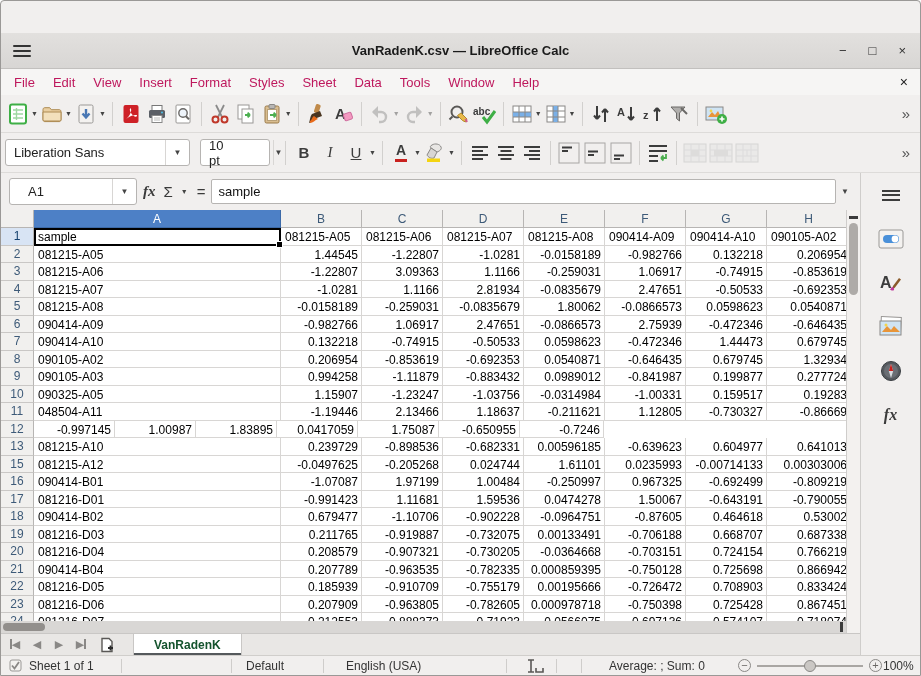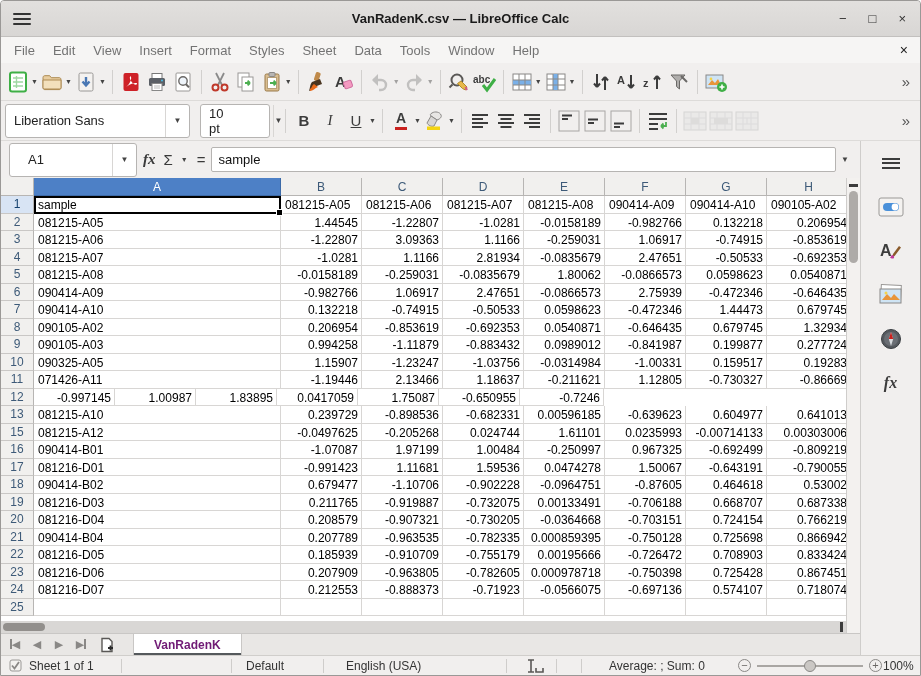--- a/index.html
+++ b/index.html
@@ -1,40 +1,40 @@
 <!DOCTYPE html>
 <html><head>
 <meta charset="utf-8">
 <style>
   * { box-sizing: border-box; margin: 0; padding: 0; }
   body { font-family: "Liberation Sans", sans-serif; background: #fff; }
   .window { width: 921px; height: 676px; border: 1px solid #9a9896; display: flex; flex-direction: column; overflow: hidden; background: #f1efee; border-radius: 4px 4px 0 0; }
 
   
-  .titlebar { height: 36px; background: linear-gradient(#e2e0de,#d8d6d4); display: flex; align-items: center; position: relative; flex: none; border-bottom: 1px solid #c2c0be; }
+  .titlebar { height: 36px; background: linear-gradient(#e2e0de,#d8d6d4); display: flex; align-items: center; position: relative; flex: none; border-bottom: 1px solid #c2c0be; margin-top: 32px; }
   .hamburger { width: 18px; height: 12px; margin-left: 12px; display: flex; flex-direction: column; justify-content: space-between; cursor: pointer; }
   .hamburger span { height: 2px; background: #333; border-radius: 1px; }
   .title-text { position: absolute; left: 0; right: 0; text-align: center; font-size: 13px; font-weight: 700; color: #1a1a1a; }
   .winbtns { margin-left: auto; display: flex; align-items: center; gap: 22px; margin-right: 14px; z-index: 2; }
   .winbtn { font-size: 13px; color: #333; line-height: 1; cursor: pointer; }
 
   
   .menubar { height: 26px; background: #f6f5f4; display: flex; align-items: center; padding-left: 4px; flex: none; position: relative; }
-  .menu-item { font-size: 13px; color: #737373; padding: 4px 9px; cursor: pointer; }
+  .menu-item { font-size: 13px; color: #be185d; padding: 4px 9px; cursor: pointer; }
   .menubar-close { position: absolute; right: 12px; font-size: 14px; color: #222; cursor: pointer; }
 
   
   .toolbar { display: flex; align-items: center; background: #f1efee; border-bottom: 1px solid #dddbd9; padding: 0 4px; flex: none; }
   .tb1 { height: 38px; } .tb2 { height: 40px; }
   .tbtn { width: 26px; height: 26px; display: flex; align-items: center; justify-content: center; border-radius: 3px; cursor: pointer; flex: none; }
   .tsep { width: 1px; height: 24px; background: #d2d0ce; margin: 0 5px; flex: none; }
   .drop { font-size: 7px; color: #444; margin: 0 1px 0 0; cursor: pointer; flex: none; align-self: center; }
   .tb-overflow { margin-left: auto; font-size: 15px; color: #555; padding: 0 6px; cursor: pointer; }
   .gray { filter: grayscale(1); opacity: .45; }
-  .combo { background: #fff; border: 1px solid #b6b4b2; border-radius: 3px; height: 34px; display: flex; align-items: center; font-size: 13px; color: #222; gap: 42px; }
+  .combo { background: #fff; border: 1px solid #b6b4b2; border-radius: 3px; height: 27px; display: flex; align-items: center; font-size: 13px; color: #222; gap: 42px; }
   .combo .cval { padding: 0 8px; flex: 1; }
   .combo .cbtn { width: 24px; height: 100%; border-left: 1px solid #d8d6d4; display: flex; align-items: center; justify-content: center; font-size: 8px; color: #444; cursor: pointer; }
   .fontcombo { width: 185px; margin-right: 10px; }
   .sizecombo { width: 70px; margin-right: 10px; }
   .fmt-glyph { font-size: 15px; color: #3c3c3c; }
   .b { font-weight: 700; } .i { font-style: italic; font-family: "Liberation Serif", serif; } .u { text-decoration: underline; }
   .colorA { font-size: 14px; font-weight: 700; color: #3c3c3c; border-bottom: 3px solid #c9211e; line-height: 1.1; padding: 0 1px; }
 
   
   .formulabar { height: 37px; display: flex; align-items: center; padding: 0 6px 0 8px; background: #f1efee; flex: none; }
@@ -73,21 +73,21 @@
   .vscroll { width: 14px; flex: none; background: #f3f1ef; border-left: 1px solid #cfcdcb; position: relative; }
   .vsplit { position: absolute; top: 6px; left: 2px; width: 9px; height: 3px; background: #3c3c3c; cursor: row-resize; }
   .vthumb { position: absolute; top: 13px; left: 2px; width: 9px; height: 72px; background: #aeaba8; border-radius: 5px; cursor: grab; }
 
   
   .tab-row { height: 22px; flex: none; background: #e9e7e5; border-top: 1px solid #c9c7c5; display: flex; align-items: stretch; }
   .tabnav { display: flex; align-items: center; gap: 2px; padding: 0 4px; }
   .tnav { width: 20px; text-align: center; color: #8a8886; font-size: 11px; cursor: pointer; line-height: 1; }
   .tnav .bar { display: inline-block; width: 2px; height: 10px; background: #8a8886; vertical-align: -1px; }
   .addsheet { width: 24px; display: flex; align-items: center; justify-content: center; cursor: pointer; }
-  .sheettab { background: #fff; border-right: 1px solid #c9c7c5; border-left: 1px solid #c9c7c5; display: flex; align-items: center; padding: 0 20px; font-size: 12px; font-weight: 700; color: #701a75; position: relative; cursor: pointer; margin-left: 14px; }
+  .sheettab { background: #fff; border-right: 1px solid #c9c7c5; border-left: 1px solid #c9c7c5; display: flex; align-items: center; padding: 0 20px; font-size: 12px; font-weight: 700; color: #14532d; position: relative; cursor: pointer; margin-left: 14px; }
   .sheettab::after { content: ""; position: absolute; left: 0; right: 0; bottom: 0; height: 2px; background: #55595c; }
 
   
   .sidebar { width: 60px; flex: none; background: #f1efee; border-left: 1px solid #cfcdcb; display: flex; flex-direction: column; align-items: center; padding-top: 10px; gap: 20px; }
   .sbtn { width: 28px; height: 24px; display: flex; align-items: center; justify-content: center; cursor: pointer; }
   .sb-burger { width: 18px; height: 11px; display: flex; flex-direction: column; justify-content: space-between; }
   .sb-burger span { height: 2px; background: #3c3c3c; }
   .sb-fx { font-family: "Liberation Serif", serif; font-style: italic; font-weight: 700; font-size: 16px; color: #3c3c3c; }
 
   
@@ -543,21 +543,21 @@
                 <div class="cell c1 num">1.15907</div>
                 <div class="cell c2 num">-1.23247</div>
                 <div class="cell c3 num">-1.03756</div>
                 <div class="cell c4 num">-0.0314984</div>
                 <div class="cell c5 num">-1.00331</div>
                 <div class="cell c6 num">0.159517</div>
                 <div class="cell c7 num">0.19283</div>
               </div>
               <div class="grid-row">
                 <div class="row-head">11</div>
-                <div class="cell c0">071426-A11</div>
+                <div class="cell c0">048504-A11</div>
                 <div class="cell c1 num">-1.19446</div>
                 <div class="cell c2 num">2.13466</div>
                 <div class="cell c3 num">1.18637</div>
                 <div class="cell c4 num">-0.211621</div>
                 <div class="cell c5 num">1.12805</div>
                 <div class="cell c6 num">-0.730327</div>
                 <div class="cell c7 num">-0.86669</div>
               </div>
               <div class="grid-row">
                 <div class="row-head">12</div>

